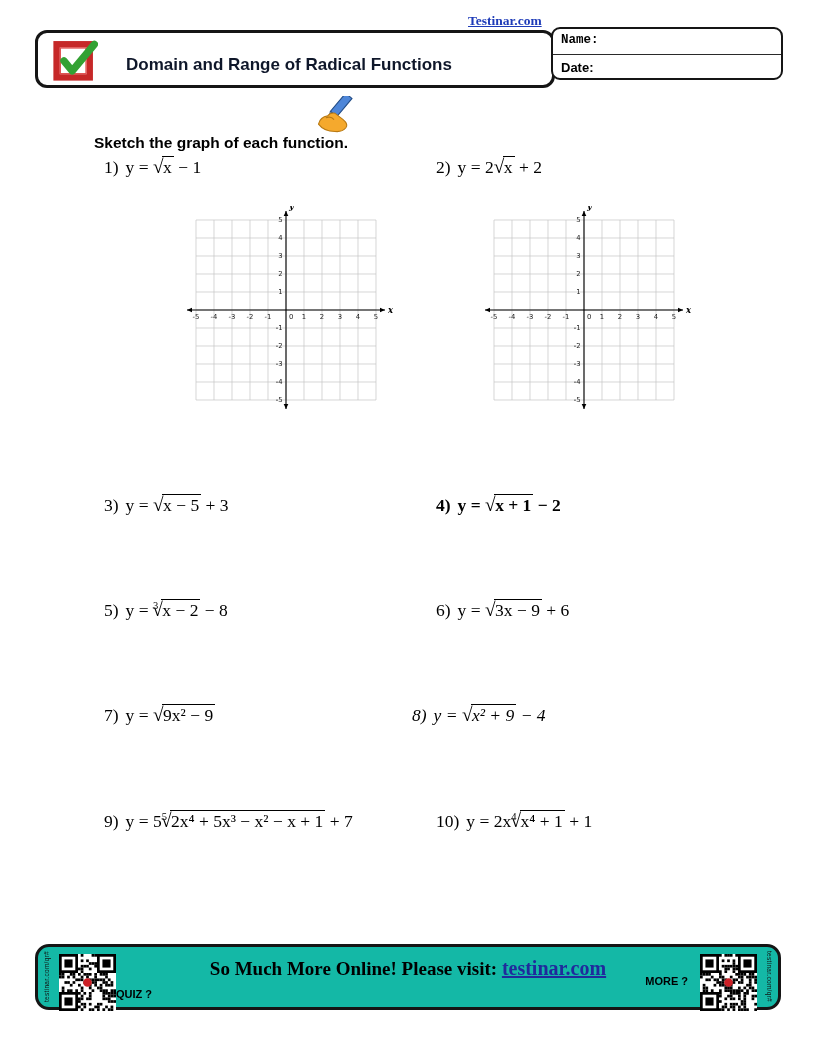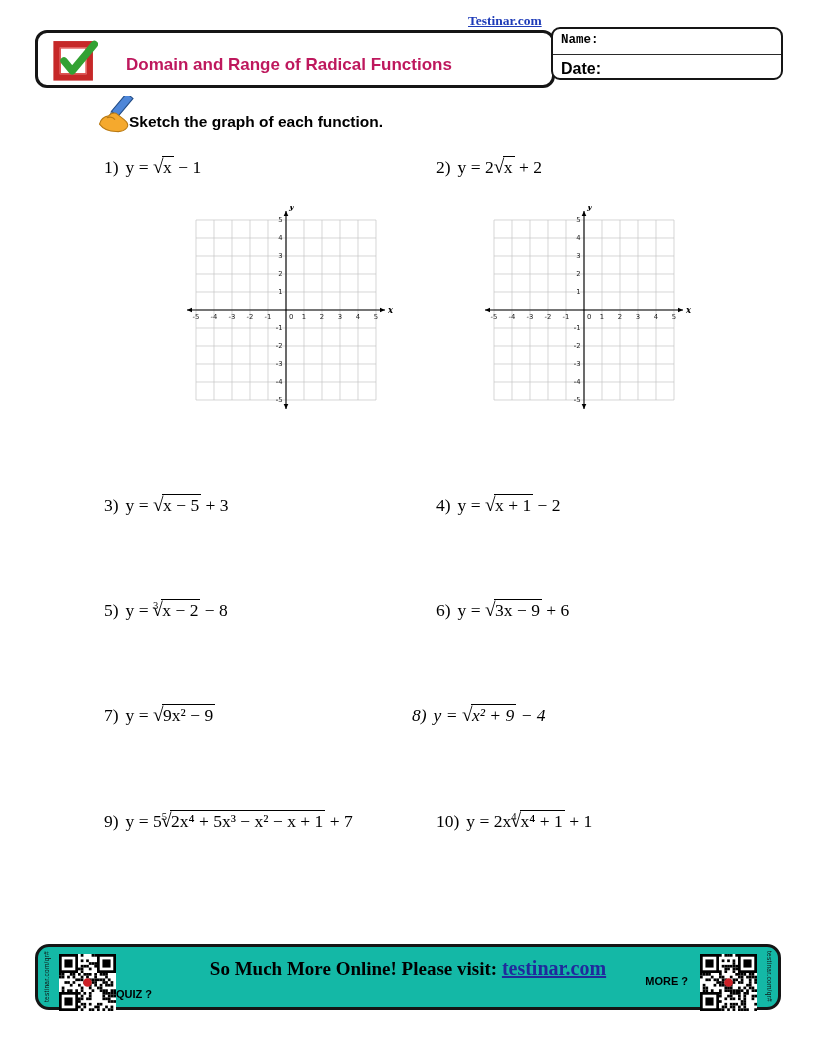--- a/index.html
+++ b/index.html
@@ -10,40 +10,40 @@
 
   
   .top-link { position:absolute; left:468px; top:13px; font-family:"Liberation Serif", serif;
               font-weight:bold; font-size:13.5px; color:#1e3bb8; text-decoration:underline; cursor:pointer; }
 
   
   .title-banner { position:absolute; left:35px; top:30px; width:520px; height:58px;
                   border:3px solid #151515; border-radius:12px; background:#fff;
                   display:flex; align-items:center; padding-left:14px; }
   .check-icon { width:46px; height:46px; flex:0 0 auto; }
-  .page-title { font-size:17px; font-weight:bold; color:#be185d; margin-left:28px; padding-top:12px; }
+  .page-title { font-size:17px; font-weight:bold; color:#0f172a; margin-left:28px; padding-top:12px; }
 
   
   .name-box { position:absolute; left:551px; top:27px; width:232px; height:53px;
               border:2.5px solid #151515; border-radius:9px; background:#fff; overflow:hidden; }
   .name-row { height:26px; border-bottom:1.5px solid #2a2a2a; padding:4px 0 0 8px; font-weight:bold; font-size:12.5px;font-family:Liberation Mono, monospace; }
-  .date-row { padding:5px 0 0 8px; font-weight:bold; font-size:16px; }
-
-  
-  .section-row { position:absolute; display:flex; align-items:flex-end; }
+  .date-row { padding:5px 0 0 8px; font-weight:bold; font-size:13px; }
+
+  
+  .section-row { position:absolute; display:flex; align-items:flex-end;flex-direction:column; }
   .s1 { left:94px; top:96px; }
   .s2 { left:94px; top:434px; }
   .pencil-icon { width:42px; height:38px; margin-right:-7px; position:relative; z-index:1; }
   .instruction { font-size:15.5px; font-weight:bold; color:#000; padding-bottom:3px; }
 
   
   .problem { position:absolute; font-family:"Liberation Serif", serif; font-size:17.5px;
              color:#000; white-space:nowrap; }
   .p1  { left:104px; top:156px; }  .p2  { left:436px; top:156px; }
-  .p3  { left:104px; top:494px; }  .p4  { left:436px; top:494px; }
+  .p3  { left:104px; top:494px; }  .p4  { left:436px; top:494px;font-weight:bold; }
   .p5  { left:104px; top:599px; }  .p6  { left:436px; top:599px; }
   .p7  { left:104px; top:704px; }  .p8  { left:412px; top:704px;font-style:italic; }
   .p9  { left:104px; top:810px; }  .p10 { left:436px; top:810px; }
   .p-label { margin-right:7px; }
   .ridx { font-size:10.5px; position:relative; top:-7px; margin-right:-6px; }
   .rsign { font-size:1.1em; }
   .radicand { display:inline-block; border-top:1.4px solid #000; padding:0 2px 0 1px;
               margin-left:-1.5px; line-height:1.18; }
 
   

